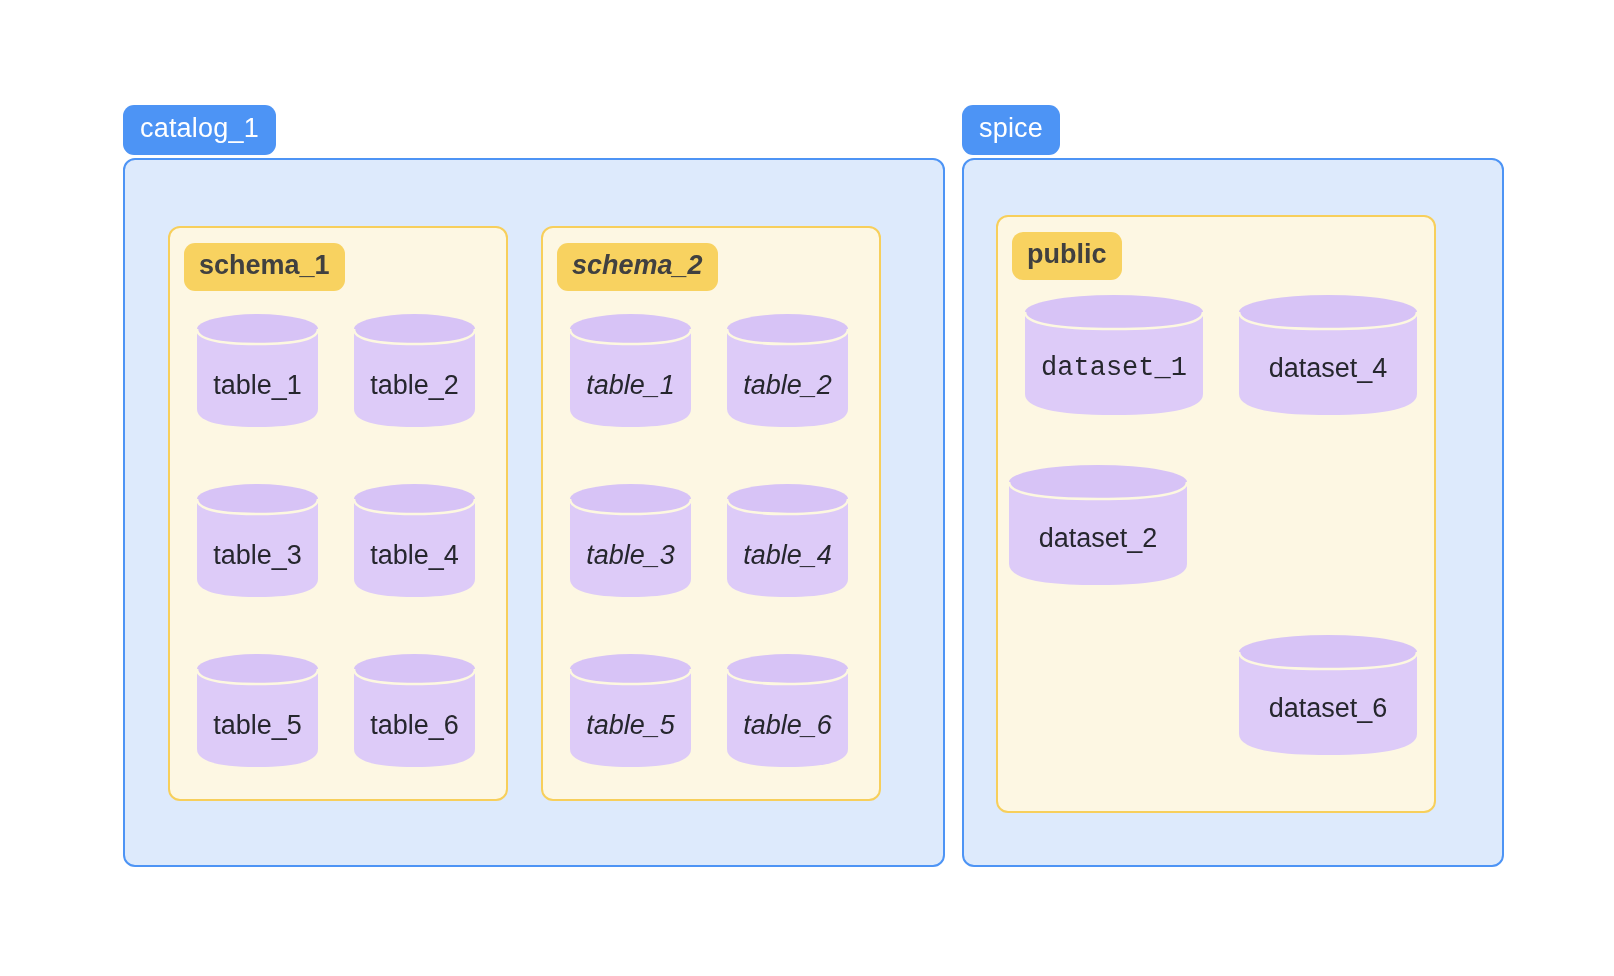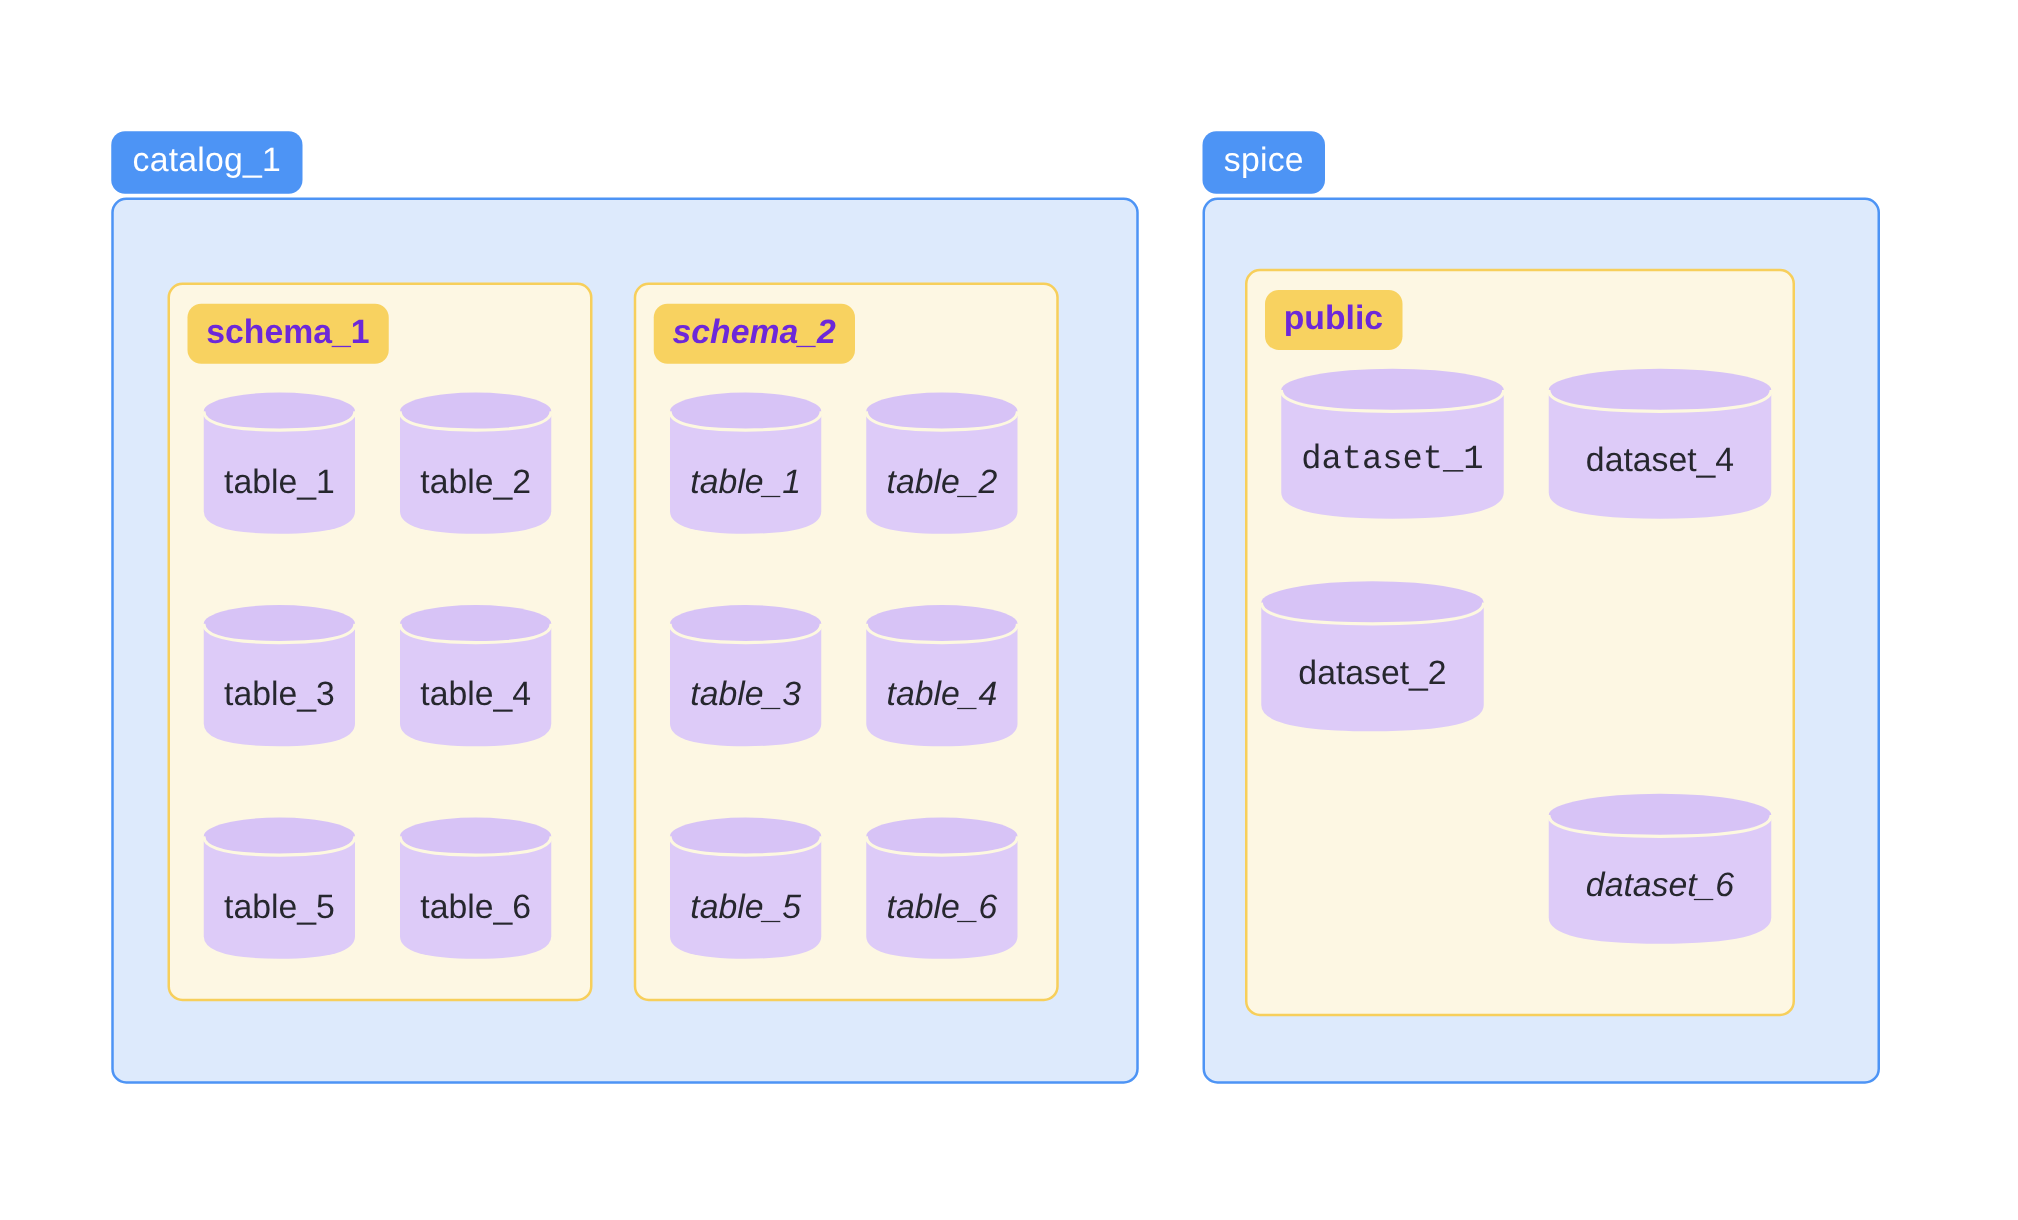--- a/index.html
+++ b/index.html
@@ -45,21 +45,21 @@
   .schema-box {
     position: absolute;
     background: #fdf7e3;
     border: 2px solid #f7cf5b;
     border-radius: 12px;
     box-sizing: border-box;
   }
   .schema-badge {
     position: absolute;
     background: #f8d260;
-    color: #6d28d9;
+    color: #404040;
     font-size: 27px;
     font-weight: 700;
     line-height: 1;
     padding: 9px 15px 12px 15px;
     border-radius: 11px;
     white-space: nowrap;
   }
 
   
   .cyl {
@@ -78,21 +78,21 @@
     text-align: center;
     font-size: 27px;
     color: #26272e;
     line-height: 1;
     white-space: nowrap;
   }
 </style>
 </head>
 <body>
 
-<div class="panel-group" style="left:89px; top:105px; width:822px; height:762px;">
+<div class="panel-group" style="left:123px; top:105px; width:822px; height:762px;">
 
   <div class="group-badge">catalog_1</div>
 
   <div class="group-box" style="left:0px; top:53px; width:822px; height:709px;"></div>
 
   <div class="schema-box" style="left:45px; top:121px; width:340px; height:575px;">
 
     <div class="schema-badge" style="left:14px; top:15px;">schema_1</div>
 
     <div class="cyl" style="left:24px; top:82px; width:127px; height:118px;">
@@ -248,16 +248,16 @@
     </div>
 
 
 
     <div class="cyl" style="left:238px; top:414px; width:184px; height:126px;">
       <svg width="184" height="126" viewBox="0 0 184 126">
         <path d="M3 21 L3 103 Q3 124 92 124 Q181 124 181 103 L181 21 Z" fill="#ddcbf8"></path>
         <ellipse cx="92" cy="21" rx="89" ry="17" fill="#d7c3f6"></ellipse>
         <path d="M3 21 Q3 38 92 38 Q181 38 181 21" fill="none" stroke="#fdf8e0" stroke-width="2.6"></path>
       </svg>
-      <div class="cyl-label" style="top:64px;font-style:italic;">dataset_6</div>
+      <div class="cyl-label" style="top:64px;">dataset_6</div>
     </div>
   </div>
 </div>
 
 </body></html>

